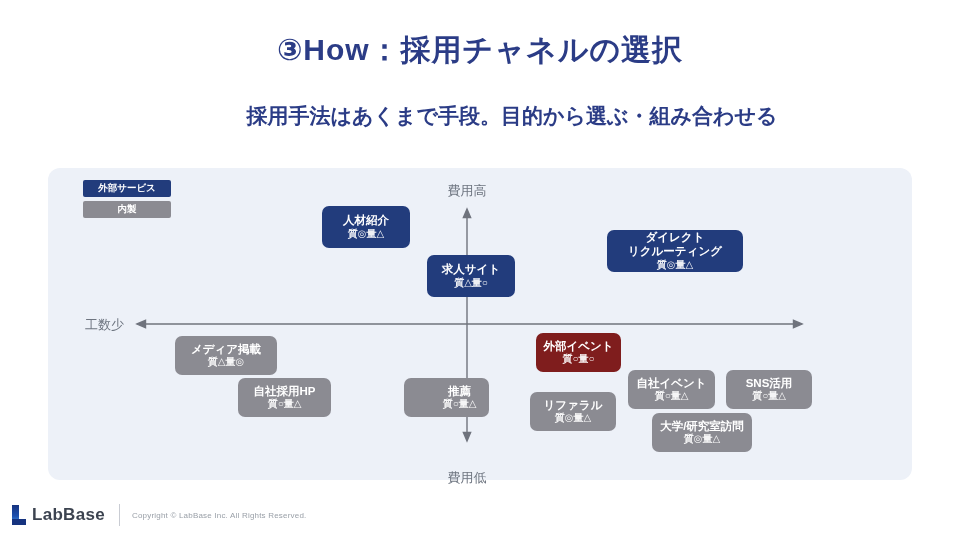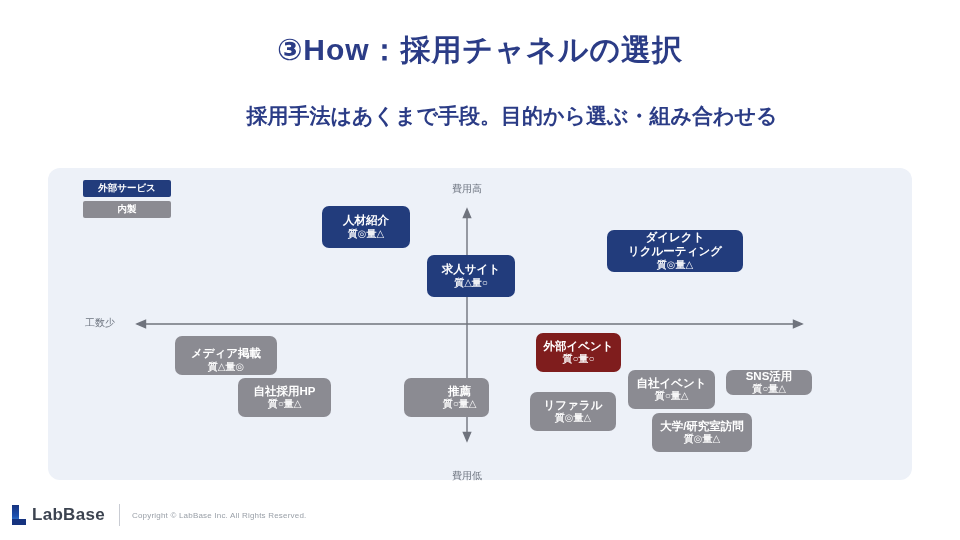--- a/index.html
+++ b/index.html
@@ -16,21 +16,21 @@
 
   .legend{position:absolute;left:35px;top:12px;}
   .legend-item{width:88px;height:17px;margin-bottom:4px;border-radius:2px;
     color:#fff;font-size:9.5px;font-weight:bold;
     display:flex;align-items:center;justify-content:center;}
   .legend-item.external{background:#223c7c;}
   .legend-item.internal{background:#8b8b92;}
 
   .axes-svg{position:absolute;left:0;top:0;}
 
-  .axis-label{position:absolute;color:#6e7580;font-size:10px;}
+  .axis-label{position:absolute;color:#6e7580;font-size:13px;}
   .axis-label.top{left:419px;top:14px;transform:translateX(-50%);}
   .axis-label.bottom{left:419px;top:277px;transform:translateX(-50%);margin-top:24px;}
   .axis-label.left{left:37px;top:148px;}
 
   .box{position:absolute;border-radius:7px;color:#ffffff;text-align:center;
     display:flex;flex-direction:column;align-items:center;justify-content:center;
     padding:2px;box-sizing:border-box;}
   .box.external{background:#223c7c;}
   .box.internal{background:#8b8b92;}
   .box-name{font-weight:bold;font-size:11.5px;line-height:1.18;white-space:pre-line;}
@@ -89,41 +89,41 @@
         </div>
         <div class="box external" style="left: 559px; top: 62px; width: 136px; height: 42px; background: rgb(34, 60, 124);">
           <div class="box-name">ダイレクト
 リクルーティング</div>
           <div class="box-metric">質◎量△</div>
         </div>
         <div class="box external" style="left: 488px; top: 165px; width: 85px; height: 39px; background: #7f1d1d;">
           <div class="box-name">外部イベント</div>
           <div class="box-metric">質○量○</div>
         </div>
-        <div class="box internal" style="left: 127px; top: 168px; width: 102px; height: 39px; background: rgb(139, 139, 146); justify-content: flex-end;">
+        <div class="box internal" style="left: 127px; top: 168px; width: 102px; height: 39px; background: rgb(139, 139, 146);">
           <div class="box-name">メディア掲載</div>
           <div class="box-metric">質△量◎</div>
         </div>
         <div class="box internal" style="left: 190px; top: 210px; width: 93px; height: 39px; background: rgb(139, 139, 146);">
           <div class="box-name">自社採用HP</div>
           <div class="box-metric">質○量△</div>
         </div>
         <div class="box internal" style="left: 356px; top: 210px; width: 85px; height: 39px; background: rgb(139, 139, 146); padding-left: 28px;">
           <div class="box-name">推薦</div>
           <div class="box-metric">質○量△</div>
         </div>
         <div class="box internal" style="left: 482px; top: 224px; width: 86px; height: 39px; background: rgb(139, 139, 146);">
           <div class="box-name">リファラル</div>
           <div class="box-metric">質◎量△</div>
         </div>
         <div class="box internal" style="left: 580px; top: 202px; width: 87px; height: 39px; background: rgb(139, 139, 146);">
           <div class="box-name">自社イベント</div>
           <div class="box-metric">質○量△</div>
         </div>
-        <div class="box internal" style="left: 678px; top: 202px; width: 86px; height: 25px; background: rgb(139, 139, 146);">
+        <div class="box internal" style="left: 678px; top: 202px; width: 86px; height: 39px; background: rgb(139, 139, 146);">
           <div class="box-name">SNS活用</div>
           <div class="box-metric">質○量△</div>
         </div>
         <div class="box internal" style="left: 604px; top: 245px; width: 100px; height: 39px; background: rgb(139, 139, 146);">
           <div class="box-name">大学/研究室訪問</div>
           <div class="box-metric">質◎量△</div>
         </div>
       </div>
   </div>
 

